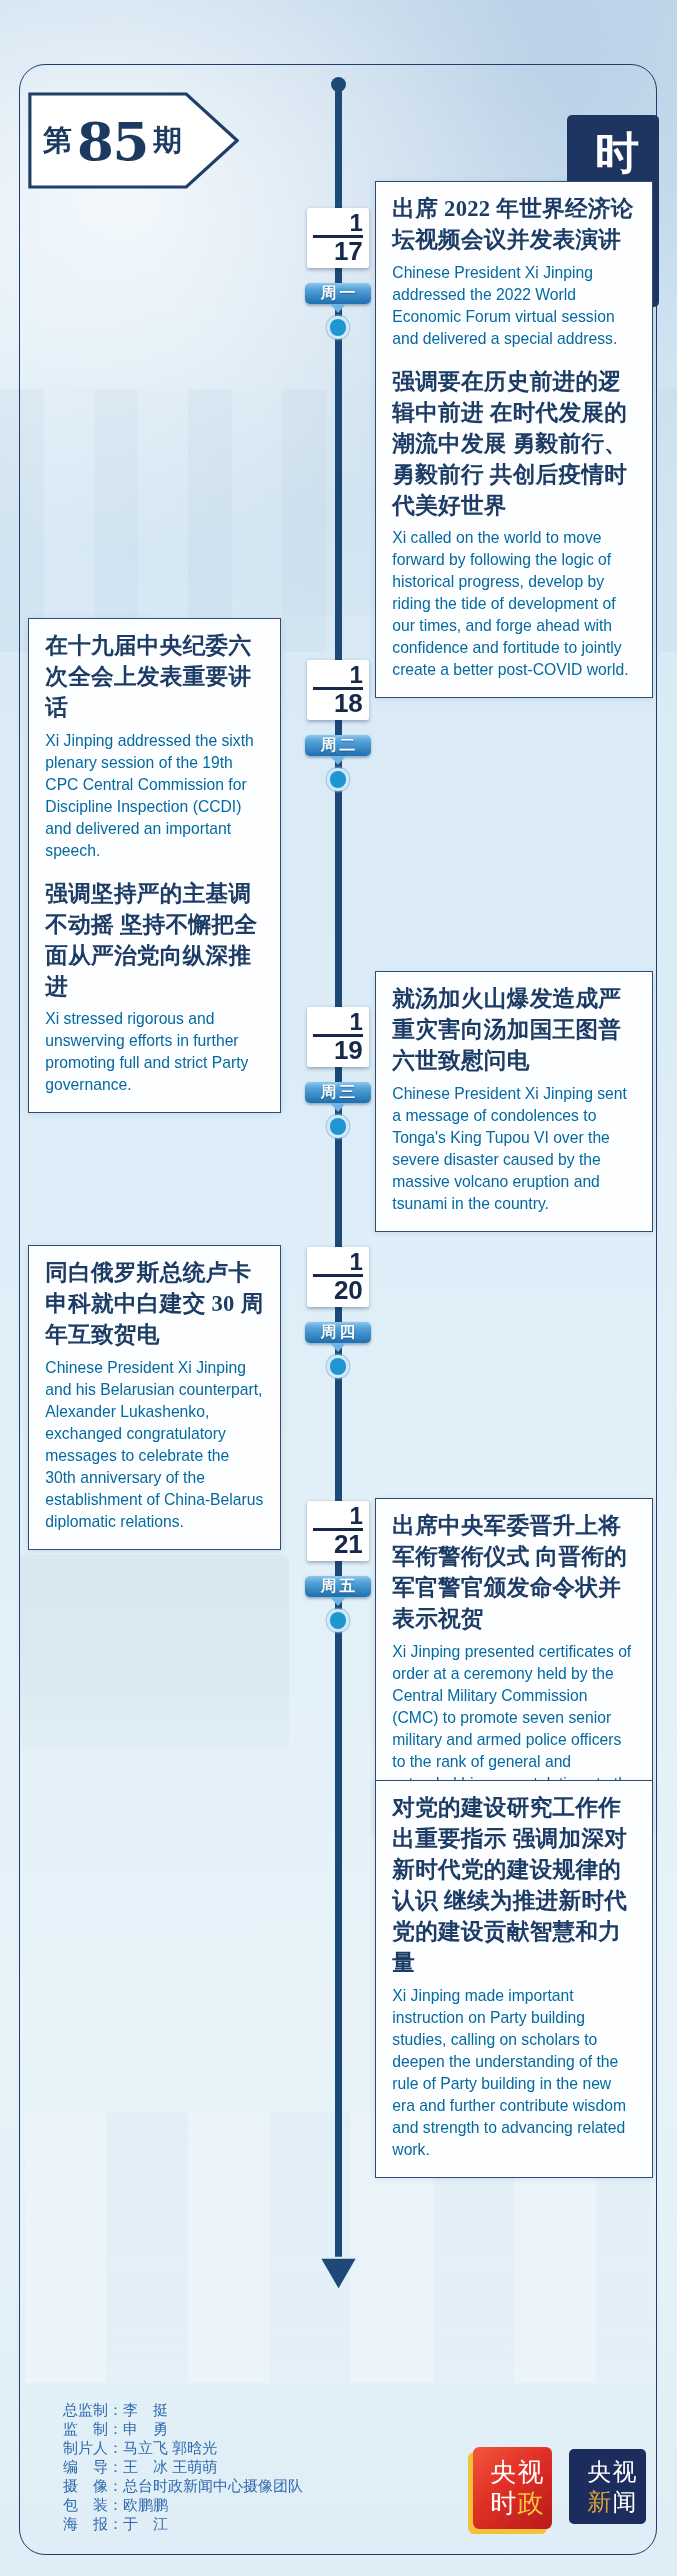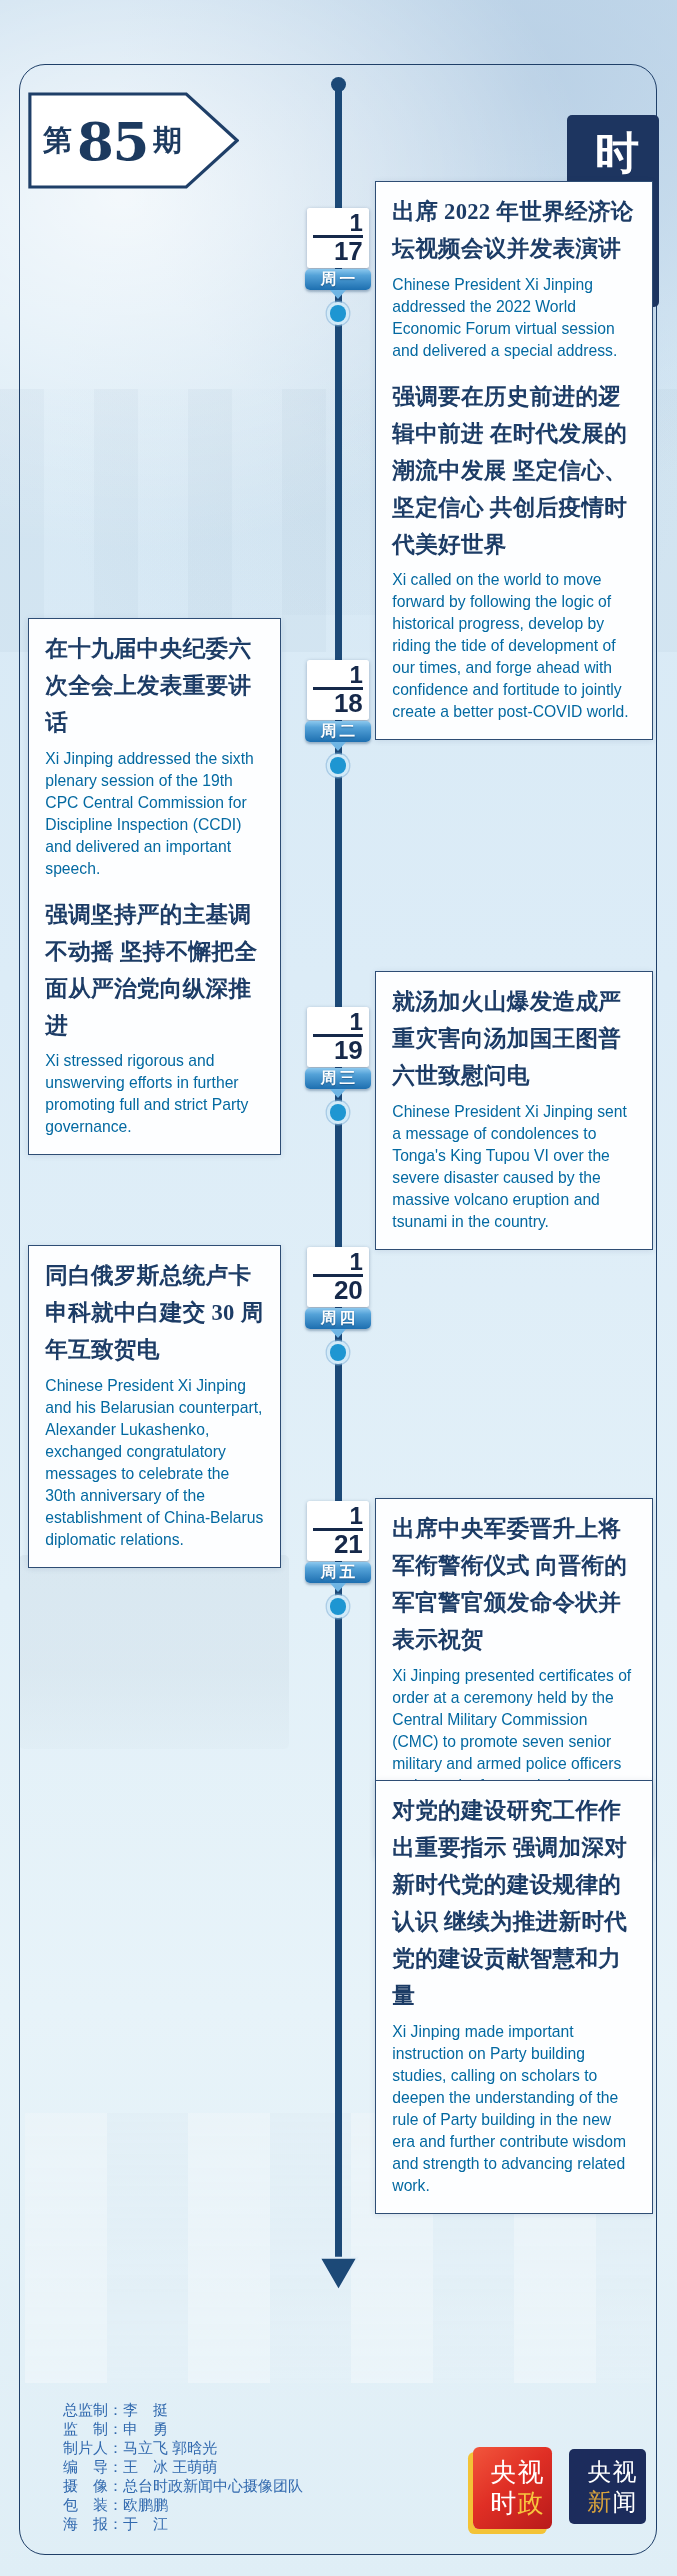--- a/index.html
+++ b/index.html
@@ -44,32 +44,32 @@
   .tl-cap{position:absolute;left:331px;top:77px;width:15px;height:15px;border-radius:50%;background:#1c4977;}
   .tl-arrow{position:absolute;left:316px;top:2255px;}
   
   .marker{position:absolute;left:305px;width:66px;z-index:3;}
   .date-box{margin:0 1.9px;height:60px;background:#fff;border-radius:2.5px;box-sizing:border-box;
             padding:3.1px 6.3px 4.4px;display:flex;flex-direction:column;align-items:flex-end;
             justify-content:space-between;box-shadow:0 1.3px 3.8px rgba(20,50,90,.35);}
   .date-month{font-size:24px;font-weight:700;color:#16294a;line-height:1;}
   .date-rule{align-self:stretch;height:2.5px;background:#15294a;}
   .date-day{font-size:26px;font-weight:700;color:#16294a;line-height:1;}
-  .weekday{margin-top:1px;height:21px;border-radius:5px;display:flex;align-items:center;justify-content:center;
+  .weekday{margin-top:15px;height:21px;border-radius:5px;display:flex;align-items:center;justify-content:center;
            background:linear-gradient(180deg,#8cc8ee 0%,#54a2d8 30%,#1d6fb0 100%);
            color:#fff;font-size:15.7px;font-weight:700;letter-spacing:3.1px;text-indent:3.1px;
            text-shadow:0 0.6px 1.3px rgba(0,40,80,.45);box-shadow:0 1.3px 2.5px rgba(20,60,100,.35);}
   .ribbon-tri{width:0;height:0;margin:0 auto;border-left:8.2px solid transparent;
               border-right:8.2px solid transparent;border-top:9.4px solid #6fb5e4;}
   .tl-dot{width:16.3px;height:16.3px;margin:6.3px auto 0;border-radius:50%;background:#1e96d2;
           box-shadow:0 0 0 3.1px #d2eaf8,0 0 0 4.4px rgba(125,175,215,.55);}
   
   .card{position:absolute;background:#fdfeff;border:1.3px solid #2e4d74;box-sizing:border-box;
         padding:11.3px 16.3px 16.3px;box-shadow:0 1.3px 6.3px rgba(40,70,110,.14);z-index:2;}
-  .zh-title{font-family:"Liberation Serif","DejaVu Serif",serif;font-size:22.6px;line-height:37px;
+  .zh-title{font-family:"Liberation Serif","DejaVu Serif",serif;font-size:22.6px;line-height:31px;
             color:#1c3c66;font-weight:700;letter-spacing:0.3px;}
   .en-body{margin-top:6.3px;font-size:15.7px;line-height:22px;color:#0369a1;}
   .section + .section{margin-top:16.3px;}
   
   .credits{position:absolute;left:35px;top:2400px;color:#3169ae;font-size:15px;line-height:19px;margin-left:28px;}
   .credit-line{display:flex;align-items:baseline;white-space:pre;}
   .credit-label{display:inline-block;}
   .logo-tz{position:absolute;left:473px;top:2447px;width:79px;height:82px;border-radius:6.3px;
            background:linear-gradient(140deg,#f2563c 0%,#e02f25 45%,#b81a1a 100%);
            box-shadow:-5px 5px 0 #f3c337;display:flex;flex-direction:column;align-items:center;
@@ -172,21 +172,21 @@
     <div class="ribbon-tri"></div>
     <div class="tl-dot"></div>
   </div>
 
   <div class="card" style="left:375px;top:181px;width:278px;min-height:445px">
     <div class="section">
       <div class="zh-title">出席 2022 年世界经济论坛视频会议并发表演讲</div>
       <div class="en-body">Chinese President Xi Jinping addressed the 2022 World Economic Forum virtual session and delivered a special address.</div>
     </div>
     <div class="section">
-      <div class="zh-title">强调要在历史前进的逻辑中前进 在时代发展的潮流中发展 坚定信心、坚定信心 共创后疫情时代美好世界</div>
+      <div class="zh-title">强调要在历史前进的逻辑中前进 在时代发展的潮流中发展 勇毅前行、勇毅前行 共创后疫情时代美好世界</div>
       <div class="en-body">Xi called on the world to move forward by following the logic of historical progress, develop by riding the tide of development of our times, and forge ahead with confidence and fortitude to jointly create a better post-COVID world.</div>
     </div>
   </div>
 
   <div class="card" style="left:28px;top:618px;width:253px;min-height:380px">
     <div class="section">
       <div class="zh-title">在十九届中央纪委六次全会上发表重要讲话</div>
       <div class="en-body">Xi Jinping addressed the sixth plenary session of the 19th CPC Central Commission for Discipline Inspection (CCDI) and delivered an important speech.</div>
     </div>
     <div class="section">

